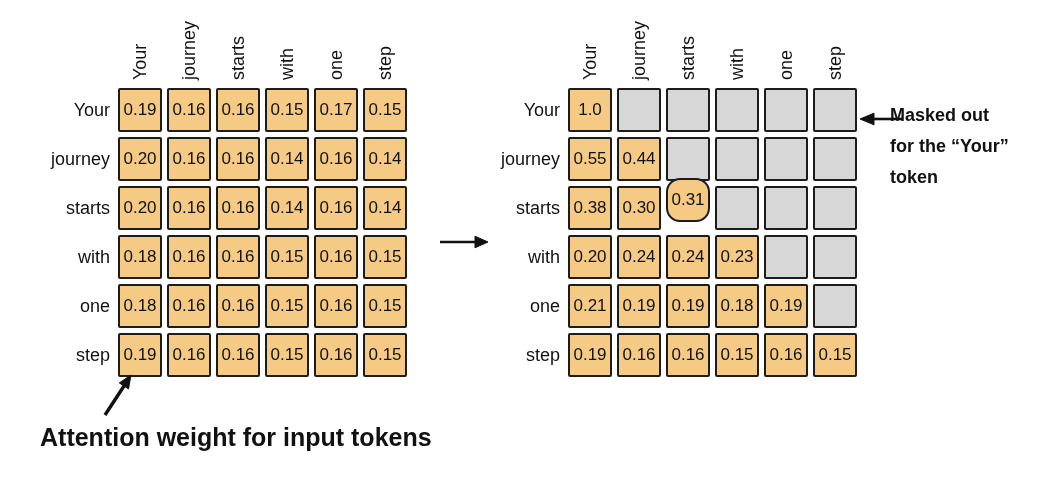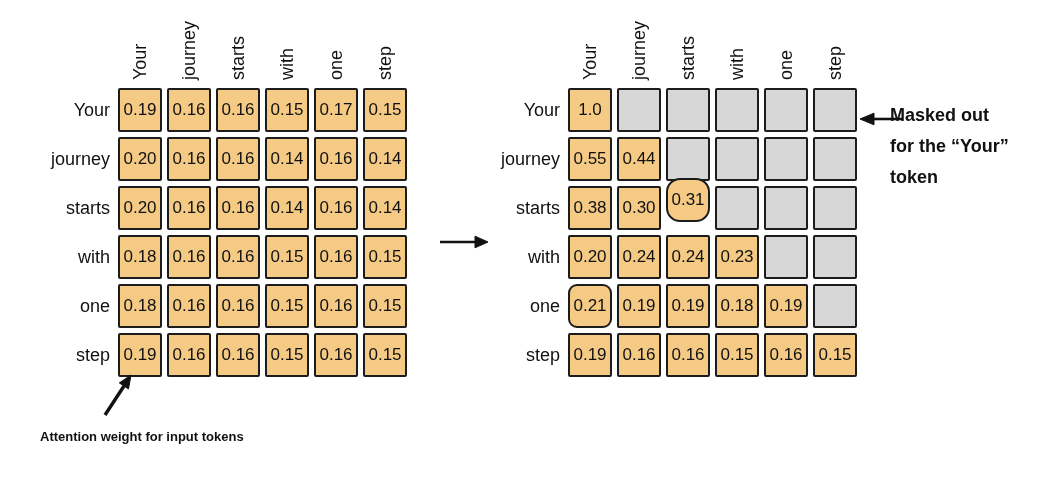--- a/index.html
+++ b/index.html
@@ -56,21 +56,21 @@
   .arrows line{fill:none;}
 
   .ann{
     position:absolute;
     font-weight:bold;
     text-align:left;
     color:var(--text-black);
   }
   .ann span{display:block;}
   .ann-masked{left:890px;top:100px;width:152px;font-size:18px;line-height:31px;}
-  .ann-attn{left:40px;top:423px;width:398px;font-size:13px;line-height:28px;}
+  .ann-attn{left:40px;top:423px;width:398px;font-size:25px;line-height:28px;}
 </style>
 </head>
 <body>
 
 <div class="canvas">
 
   <div class="matrix" style="left:118px;top:88px">
       <div class="col-label" style="left: 12px;">Your</div>
       <div class="col-label" style="left: 61px;">journey</div>
       <div class="col-label" style="left: 110px;">starts</div>
@@ -150,21 +150,21 @@
       <div class="cell masked" style="left: 196px; top: 98px;"></div>
       <div class="cell masked" style="left: 245px; top: 98px;"></div>
       <div class="row-label" style="top: 147px;">with</div>
       <div class="cell" style="left: 0px; top: 147px;">0.20</div>
       <div class="cell" style="left: 49px; top: 147px;">0.24</div>
       <div class="cell" style="left: 98px; top: 147px;">0.24</div>
       <div class="cell" style="left: 147px; top: 147px;">0.23</div>
       <div class="cell masked" style="left: 196px; top: 147px;"></div>
       <div class="cell masked" style="left: 245px; top: 147px;"></div>
       <div class="row-label" style="top: 196px;">one</div>
-      <div class="cell" style="left: 0px; top: 196px; border-radius: 9px;">0.21</div>
+      <div class="cell" style="left: 0px; top: 196px;">0.21</div>
       <div class="cell" style="left: 49px; top: 196px;">0.19</div>
       <div class="cell" style="left: 98px; top: 196px;">0.19</div>
       <div class="cell" style="left: 147px; top: 196px;">0.18</div>
       <div class="cell" style="left: 196px; top: 196px;">0.19</div>
       <div class="cell masked" style="left: 245px; top: 196px;"></div>
       <div class="row-label" style="top: 245px;">step</div>
       <div class="cell" style="left: 0px; top: 245px;">0.19</div>
       <div class="cell" style="left: 49px; top: 245px;">0.16</div>
       <div class="cell" style="left: 98px; top: 245px;">0.16</div>
       <div class="cell" style="left: 147px; top: 245px;">0.15</div>

